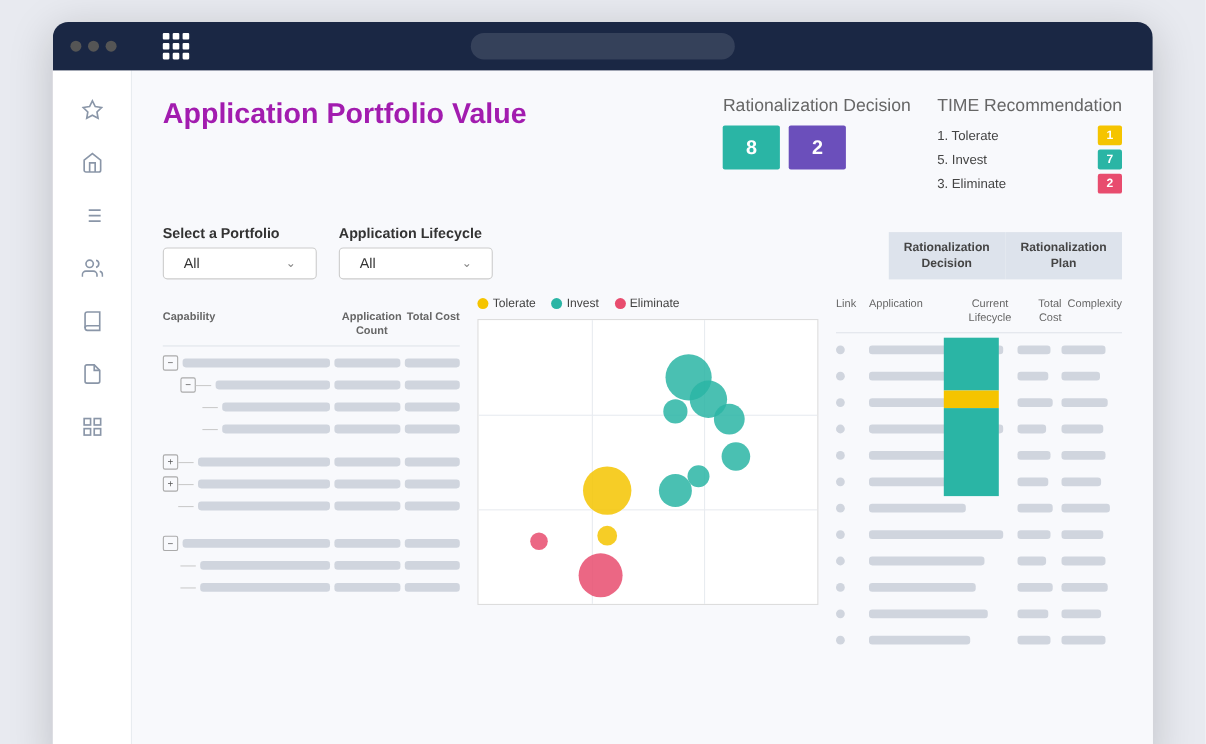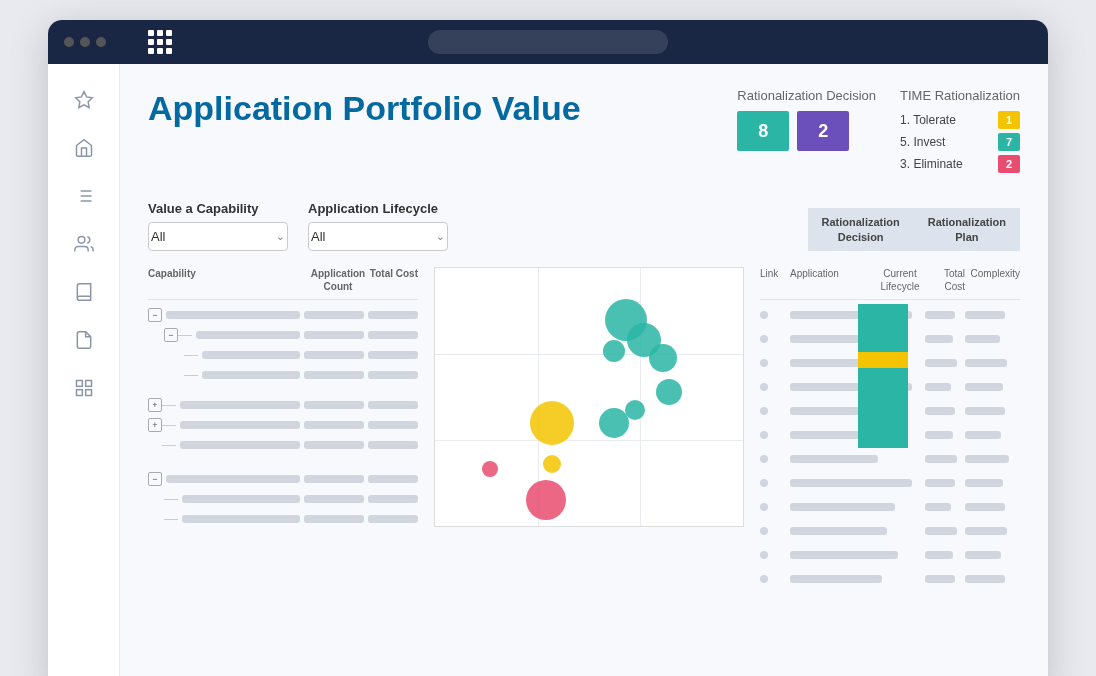--- a/index.html
+++ b/index.html
@@ -86,33 +86,33 @@
       overflow-y: auto;
       background: #f8f9fc;
     }
     .page-header {
       display: flex;
       align-items: flex-start;
       justify-content: space-between;
       margin-bottom: 24px;
     }
     .page-title {
-      font-size: 34px;
+      font-size: 26px;
       font-weight: 700;
-      color: #0369a1;
+      color: #a21caf;
       line-height: 1.2;
     }
     .header-right {
       display: flex;
       gap: 24px;
       align-items: flex-start;
     }
     .rationalization-section { }
     .section-label {
-      font-size: 13px;
+      font-size: 16px;
       color: #666;
       margin-bottom: 8px;
       font-weight: 500;
     }
     .bar-group {
       display: flex;
       gap: 8px;
       align-items: center;
     }
     .bar-item {
@@ -166,21 +166,21 @@
       font-size: 13px;
       color: #333;
       font-weight: 600;
     }
     .filter-select {
       display: flex;
       align-items: center;
       justify-content: space-between;
       border: 1px solid #ccc;
       border-radius: 4px;
-      padding: 6px 2px;
+      padding: 6px 18px;
       background: #fff;
       cursor: pointer;
       font-size: 13px;
       color: #333;
       min-width: 140px;
     }
     .chevron-icon { color: #888; font-size: 11px; }
     .tabs-row {
       display: flex;
       gap: 0;
@@ -205,20 +205,21 @@
       background: #dde3ec;
       color: #444;
     }
     .content-grid {
       display: flex;
       gap: 16px;
     }
     .left-panel {
       width: 270px;
       flex-shrink: 0;
+      margin-top: 12px;
     }
     .table-header-row {
       display: flex;
       gap: 0;
       padding: 0 0 6px 0;
       border-bottom: 1px solid #e0e4ea;
     }
     .th {
       font-size: 10px;
       color: #666;
@@ -469,42 +470,42 @@
             <div class="bar-group">
               <div class="bar-item">
                 <div class="bar-box bar-teal">8</div>
               </div>
               <div class="bar-item">
                 <div class="bar-box bar-purple">2</div>
               </div>
             </div>
           </div>
           <div class="time-rec-section">
-            <div class="section-label">TIME Rationalization</div>
+            <div class="section-label">TIME Recommendation</div>
             <ul class="time-rec-list">
               <li>
                 <span>1. Tolerate</span>
                 <span class="rec-badge badge-yellow">1</span>
               </li>
               <li>
                 <span>5. Invest</span>
                 <span class="rec-badge badge-teal">7</span>
               </li>
               <li>
                 <span>3. Eliminate</span>
                 <span class="rec-badge badge-red">2</span>
               </li>
             </ul>
           </div>
         </div>
       </div>
 
       <div class="filters-and-tabs">
         <div class="filter-group">
-          <div class="filter-label">Value a Capability</div>
+          <div class="filter-label">Select a Portfolio</div>
           <div class="filter-select">
             <span>All</span>
             <span class="chevron-icon">⌄</span>
           </div>
         </div>
         <div class="filter-group">
           <div class="filter-label">Application Lifecycle</div>
           <div class="filter-select">
             <span>All</span>
             <span class="chevron-icon">⌄</span>
@@ -599,20 +600,34 @@
             <div class="tree-row tree-indent">
               <div class="tree-line"></div>
               <div class="tree-text"></div>
               <div class="tree-count"></div>
               <div class="tree-cost"></div>
             </div>
           </div>
         </div>
 
         <div class="mid-panel">
+          <div class="chart-legend">
+            <div class="legend-item">
+              <div class="legend-dot dot-yellow"></div>
+              <span>Tolerate</span>
+            </div>
+            <div class="legend-item">
+              <div class="legend-dot dot-teal"></div>
+              <span>Invest</span>
+            </div>
+            <div class="legend-item">
+              <div class="legend-dot dot-red"></div>
+              <span>Eliminate</span>
+            </div>
+          </div>
           <div class="bubble-chart">
 
             <div class="grid-line-v" style="left:33.3%"></div>
             <div class="grid-line-v" style="left:66.6%"></div>
 
             <div class="grid-line-h" style="top:33.3%"></div>
             <div class="grid-line-h" style="top:66.6%"></div>
 
             <div class="bubble" style="left:62%;top:20%;width:42px;height:42px;background:#2ab5a5;"></div>
             <div class="bubble" style="left:68%;top:28%;width:34px;height:34px;background:#2ab5a5;"></div>

